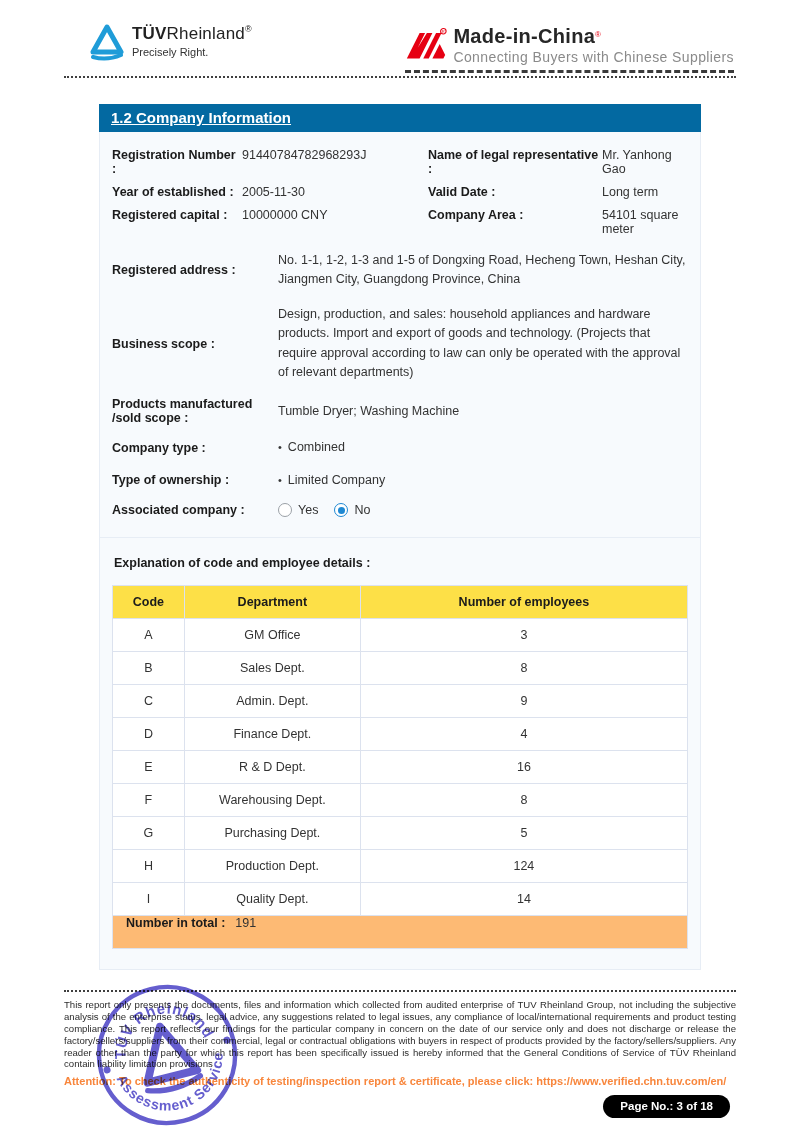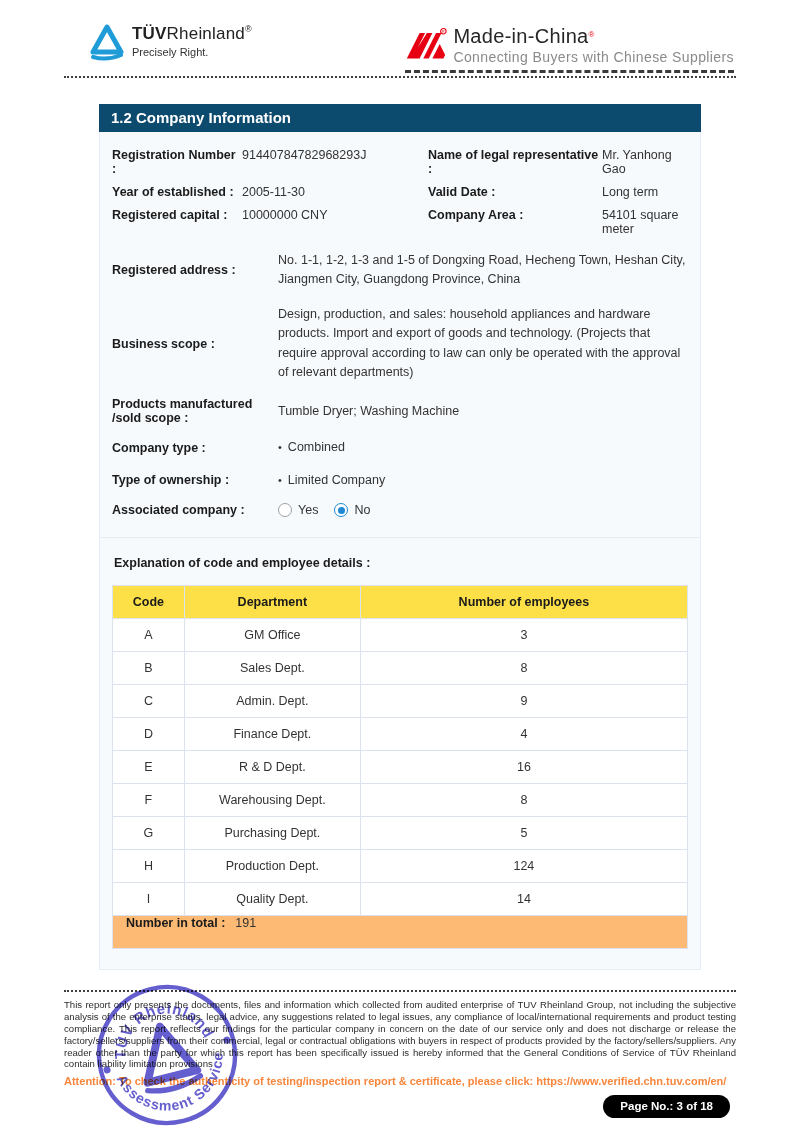--- a/index.html
+++ b/index.html
@@ -7,27 +7,27 @@
   .page { position:relative; width:712px; height:1131px; background:#ffffff; overflow:hidden; margin:0 auto; }
 
   
   .top-header { display:flex; justify-content:space-between; align-items:flex-start; padding:24px 22px 0 46px; }
   .tuv-logo { display:flex; align-items:flex-start; gap:8px; }
   .tuv-text .line1 { font-size:17px; color:#222; letter-spacing:.2px; }
   .tuv-text .line1 .b { font-weight:bold; }
   .tuv-text .reg { font-size:9px; vertical-align:super; color:#222; }
   .tuv-text .tagline { font-size:11px; color:#333; margin-top:2px; }
   .mic-logo { display:flex; align-items:center; gap:6px; padding-bottom:5px; border-bottom:3px dashed #3a3a3a; margin-top:2px; }
-  .mic-text .title { font-size:20px; font-weight:normal; color:#262626; letter-spacing:.3px; line-height:1; }
+  .mic-text .title { font-size:20px; font-weight:bold; color:#262626; letter-spacing:.3px; line-height:1; }
   .mic-text .reg { font-size:8px; color:#e60012; vertical-align:super; }
   .mic-text .tagline { font-size:14px; color:#8a8a8a; margin-top:2px; letter-spacing:.4px; }
   .dotline { border-top:2px dotted #3f3f3f; margin:3px 20px 0 20px; height:0; }
 
   
-  .section-bar { margin:26px 55px 0 55px; background:#0c4a6e; color:#fff; font-size:15px; font-weight:bold; padding:5px 12px 6px 12px; }
+  .section-bar { margin:26px 55px 0 55px; background:#0369a1; color:#fff; font-size:15px; font-weight:bold; padding:5px 12px 6px 12px;text-decoration:underline; }
   .panel { margin:0 55px; background:#f7fafd; border:1px solid #e7edf5; border-top:none; padding:16px 12px 20px 12px; font-size:12.5px; color:#333; }
 
   .grid4 { display:grid; grid-template-columns:130px 186px 174px 1fr; row-gap:9px; align-items:baseline; }
   .lbl { font-weight:bold; color:#1b1b1b; }
   .val { color:#333; }
 
   .frow { display:grid; grid-template-columns:162px 1fr; margin-top:15px; align-items:center; column-gap:4px; }
   .frow .val { line-height:1.55; }
   .frow.tight { margin-top:13px; }
 

